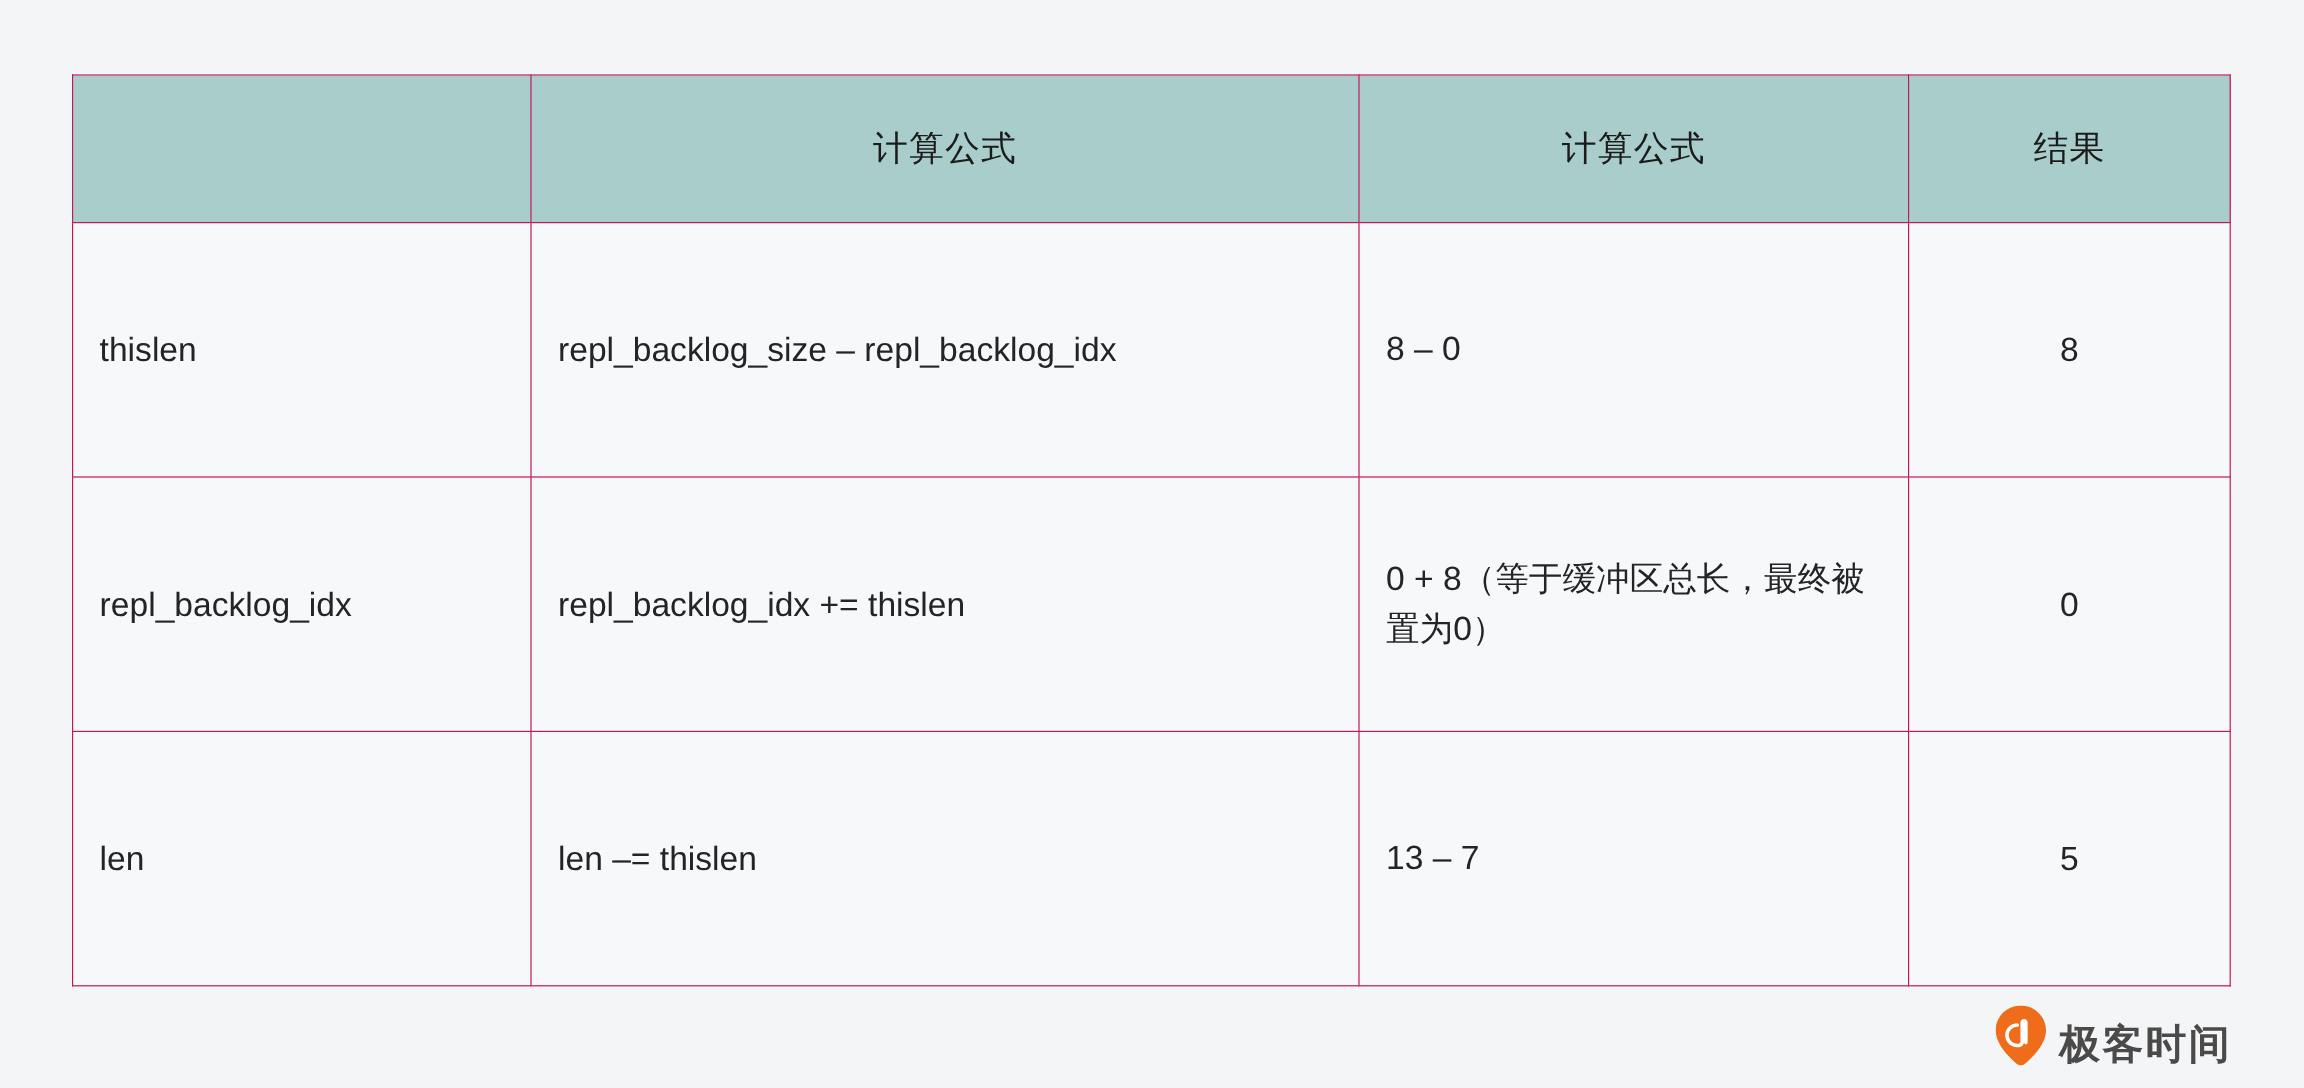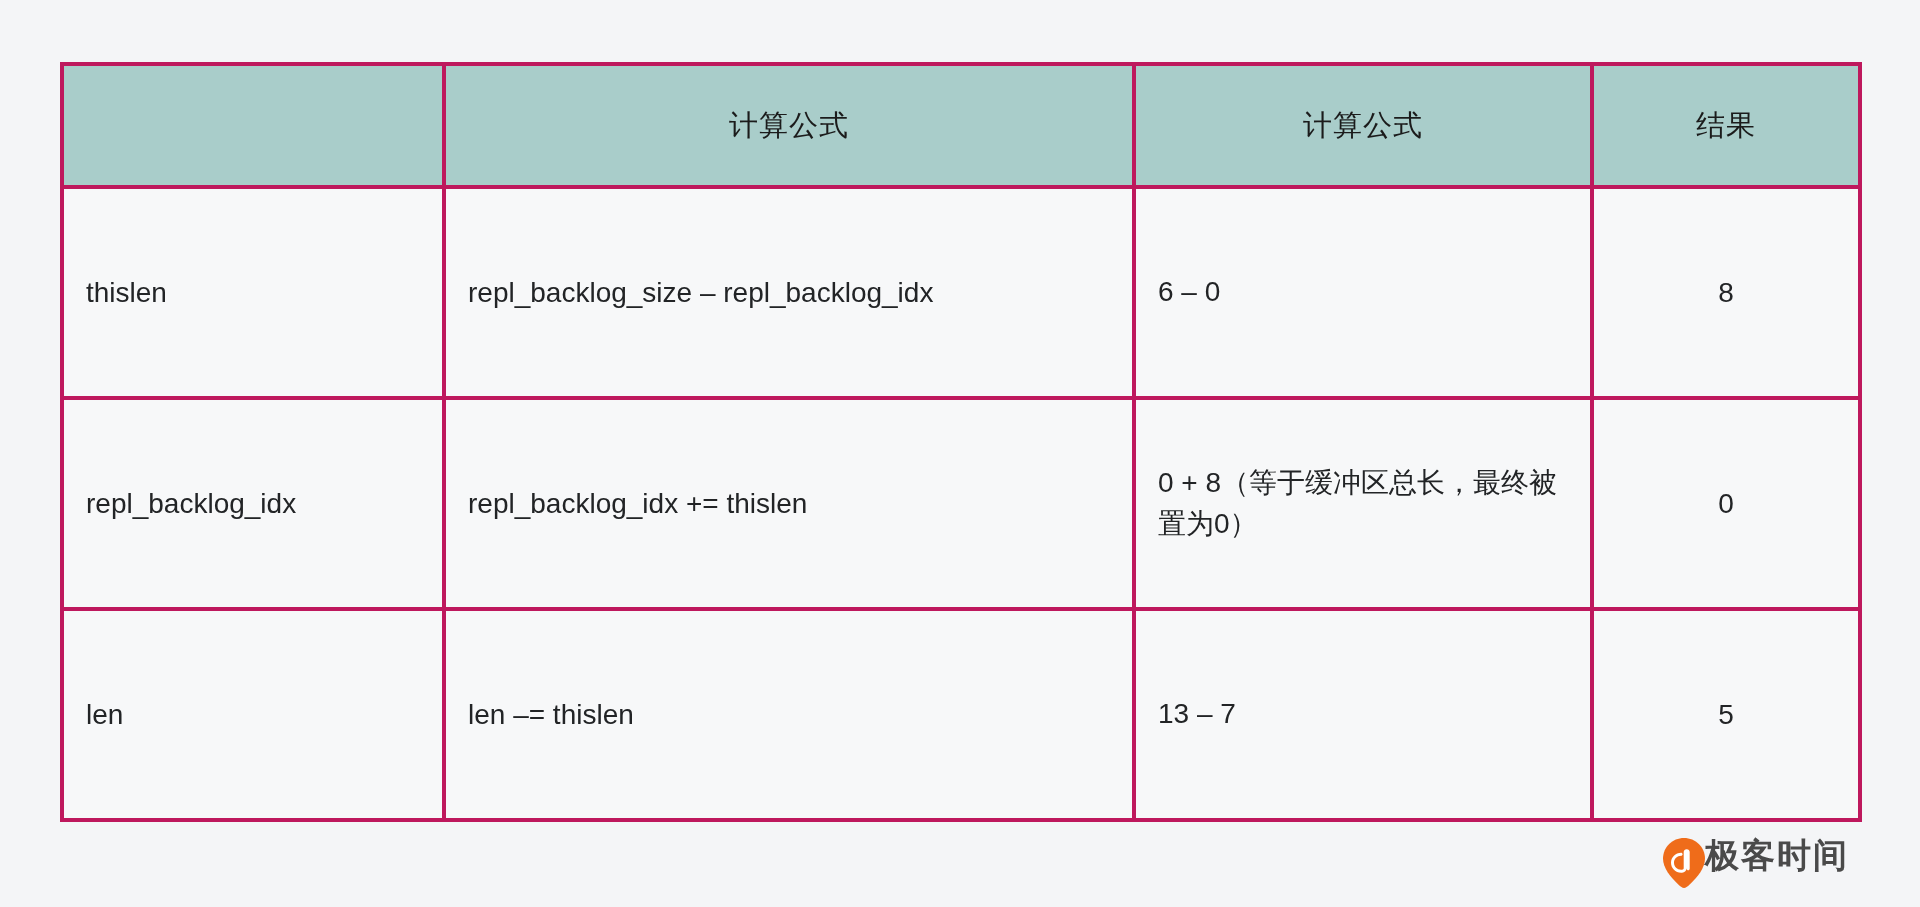--- a/index.html
+++ b/index.html
@@ -33,21 +33,21 @@
   table.calc-table {
     border-collapse: collapse;
     table-layout: fixed;
     width: 1798px;
     height: 760px;
     background: #f7f8f9;
   }
 
   table.calc-table th,
   table.calc-table td {
-    border: 4px solid #be185d;
+    border: 1px solid #be185d;
     padding: 14px 22px;
     vertical-align: middle;
     box-sizing: border-box;
   }
 
   thead th {
     background: #a9cdca;
     height: 123px;
     font-weight: normal;
     color: #1b1b1b;
@@ -84,21 +84,22 @@
   .col2 { width: 690px; }
   .col3 { width: 458px; }
   .col4 { width: 268px; }
 
   
   .logo {
     position: absolute;
     left: 1663px;
     top: 838px;
     display: flex;
-    align-items: flex-start;
+    align-items: flex-end;
+    gap: 11px;
   }
 
   .logo-mark {
     width: 42px;
     height: 50px;
     position: relative;
     flex: 0 0 auto;
   }
 
   .logo-text {
@@ -128,21 +129,21 @@
           <th class="col-name"></th>
           <th>计算公式</th>
           <th>计算公式</th>
           <th>结果</th>
         </tr>
       </thead>
       <tbody>
         <tr>
           <td class="c-name">thislen</td>
           <td class="c-formula">repl_backlog_size – repl_backlog_idx</td>
-          <td class="c-actual">6 – 0</td>
+          <td class="c-actual">8 – 0</td>
           <td class="c-result">8</td>
         </tr>
         <tr>
           <td class="c-name">repl_backlog_idx</td>
           <td class="c-formula">repl_backlog_idx += thislen</td>
           <td class="c-actual">0 + 8（等于缓冲区总长，最终被置为0）</td>
           <td class="c-result">0</td>
         </tr>
         <tr>
           <td class="c-name">len</td>

